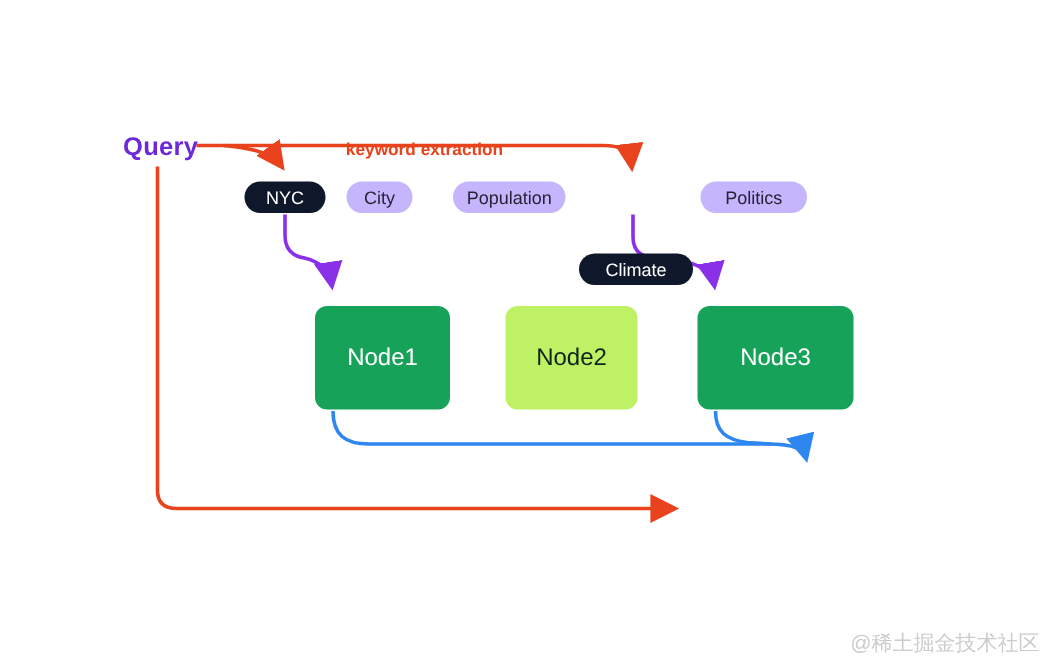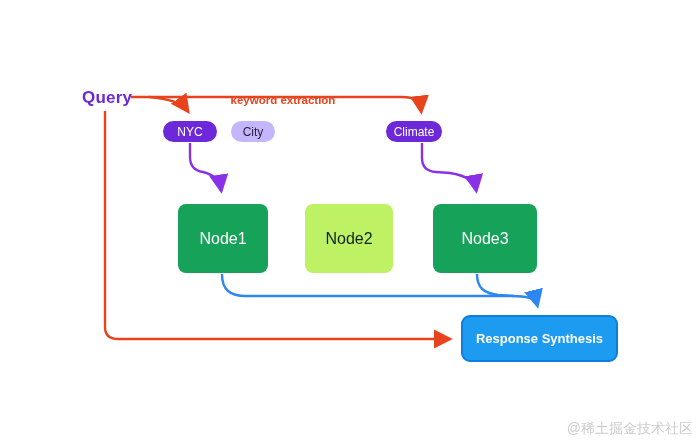--- a/index.html
+++ b/index.html
@@ -35,37 +35,38 @@
     position: absolute;
     top: 121px;
     height: 21px;
     border-radius: 11px;
     display: flex;
     align-items: center;
     justify-content: center;
     font-size: 12px;
     box-sizing: border-box;
   }
-  .pill.hot  { background: #6d28d9; color: #ffffff; }
+  .pill.hot  { background: #0f172a; color: #ffffff; }
   .pill.cold { background: #c4b5fd; color: #2A2139; }
   .pill-nyc        { left: 163px; width: 54px; }
   .pill-city       { left: 231px; width: 44px; }
   .pill-population { left: 302px; width: 75px; }
-  .pill-climate    { left: 386px; width: 56px; }
+  .pill-climate    { left: 386px; width: 76px; margin-top: 48px; }
   .pill-politics   { left: 467px; width: 71px; }
 
   .node {
     position: absolute;
     top: 204px;
     height: 69px;
     border-radius: 8px;
     display: flex;
     align-items: center;
     justify-content: center;
     font-size: 16px;
+    margin-left: 32px;
   }
   .node.active   { background: #16A359; color: #ffffff; }
   .node.inactive { background: #bef264; color: #10231A; }
   .node-1 { left: 178px; width: 90px; }
   .node-2 { left: 305px; width: 88px; }
   .node-3 { left: 433px; width: 104px; }
 
   .synthesis-box {
     position: absolute;
     left: 461px; top: 315px;
@@ -120,23 +121,24 @@
 
     <path d="M 222 274 C 222 290 230 296 246 296 L 512 296 C 530 296 536 300 537 304" fill="none" stroke="#2E86F0" stroke-width="2.4" marker-end="url(#arrow-blue)"></path>
   </svg>
 
   <div class="query-label">Query</div>
 
   <div class="edge-label">keyword extraction</div>
 
   <div class="pill hot pill-nyc">NYC</div>
   <div class="pill cold pill-city">City</div>
+  <div class="pill cold pill-population">Population</div>
   <div class="pill hot pill-climate">Climate</div>
+  <div class="pill cold pill-politics">Politics</div>
 
   <div class="node active node-1">Node1</div>
   <div class="node inactive node-2">Node2</div>
   <div class="node active node-3">Node3</div>
 
-  <div class="synthesis-box">Response Synthesis</div>
 
   <div class="watermark">@稀土掘金技术社区</div>
 
 </div>
 
 </body></html>

